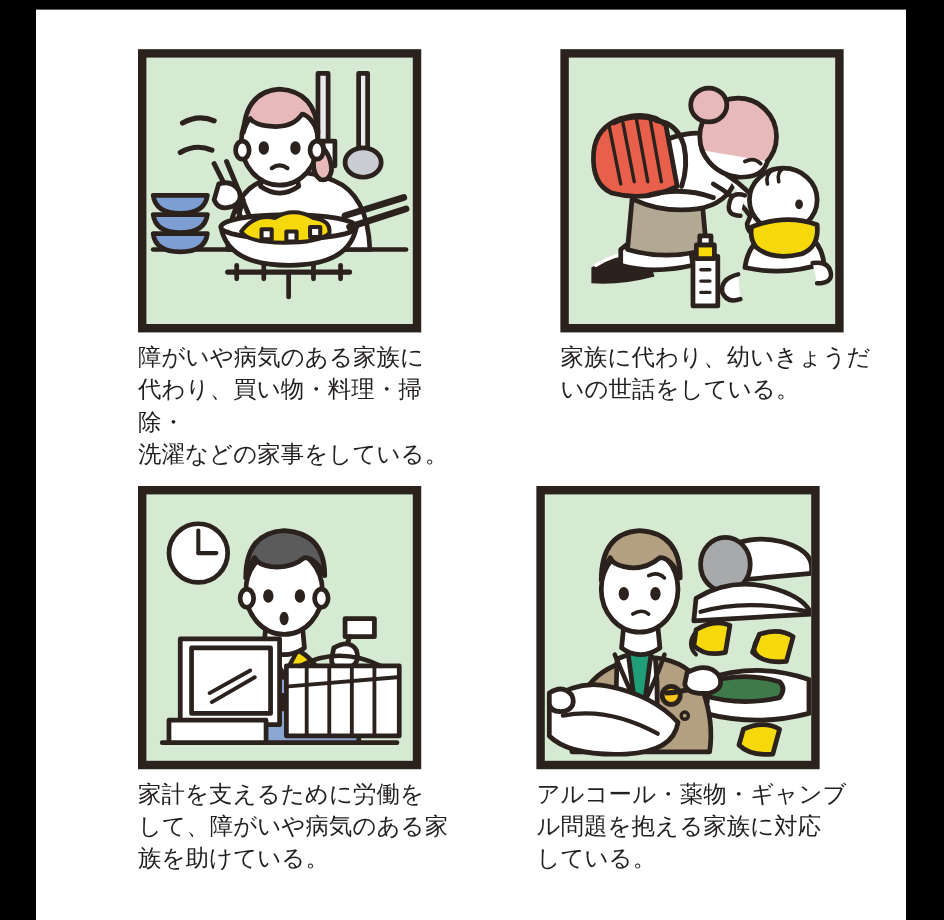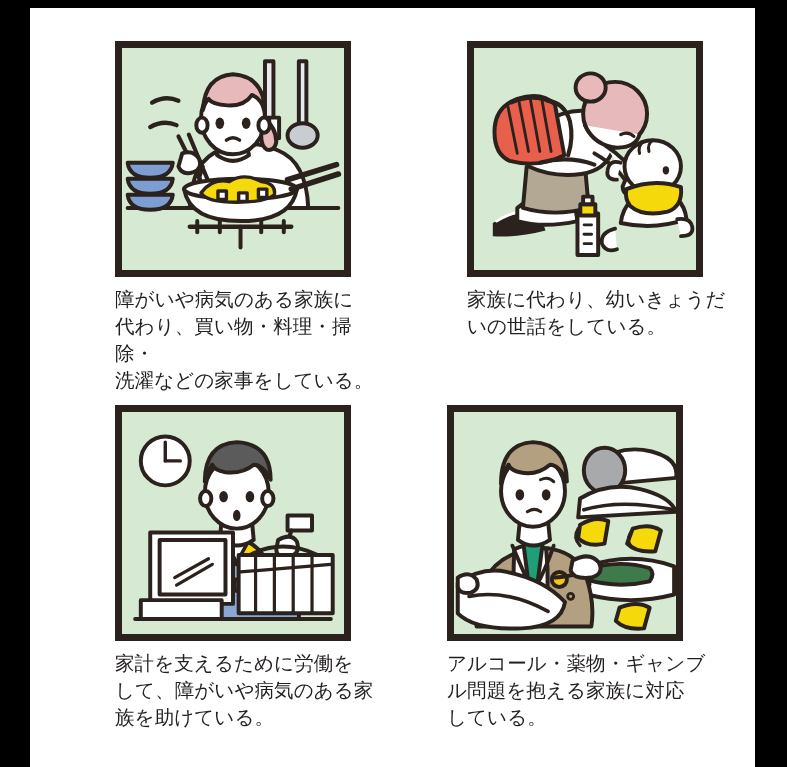--- a/index.html
+++ b/index.html
@@ -24,21 +24,21 @@
   #bar-right  { left: 755px; top: 0; width: 32px; height: 767px; }
   #bar-top    { left: 30px; top: 0; width: 725px; height: 8px; }
 
   
   #grid {
     position: absolute;
     left: 0; top: 0;
     width: 787px; height: 767px;
   }
 
-  .cell { position: absolute; }
+  .cell { position: absolute; font-family: Liberation Mono, monospace; }
   #cell-0 { left: 115px; top: 41px;  }
   #cell-1 { left: 447px; top: 41px; padding-left: 20px;  }
   #cell-2 { left: 115px; top: 405px; }
   #cell-3 { left: 447px; top: 405px; }
 
   .panel {
     width: 236px;
     height: 236px;
     border: 7px solid #2b211d;
     background: #d6ead3;

